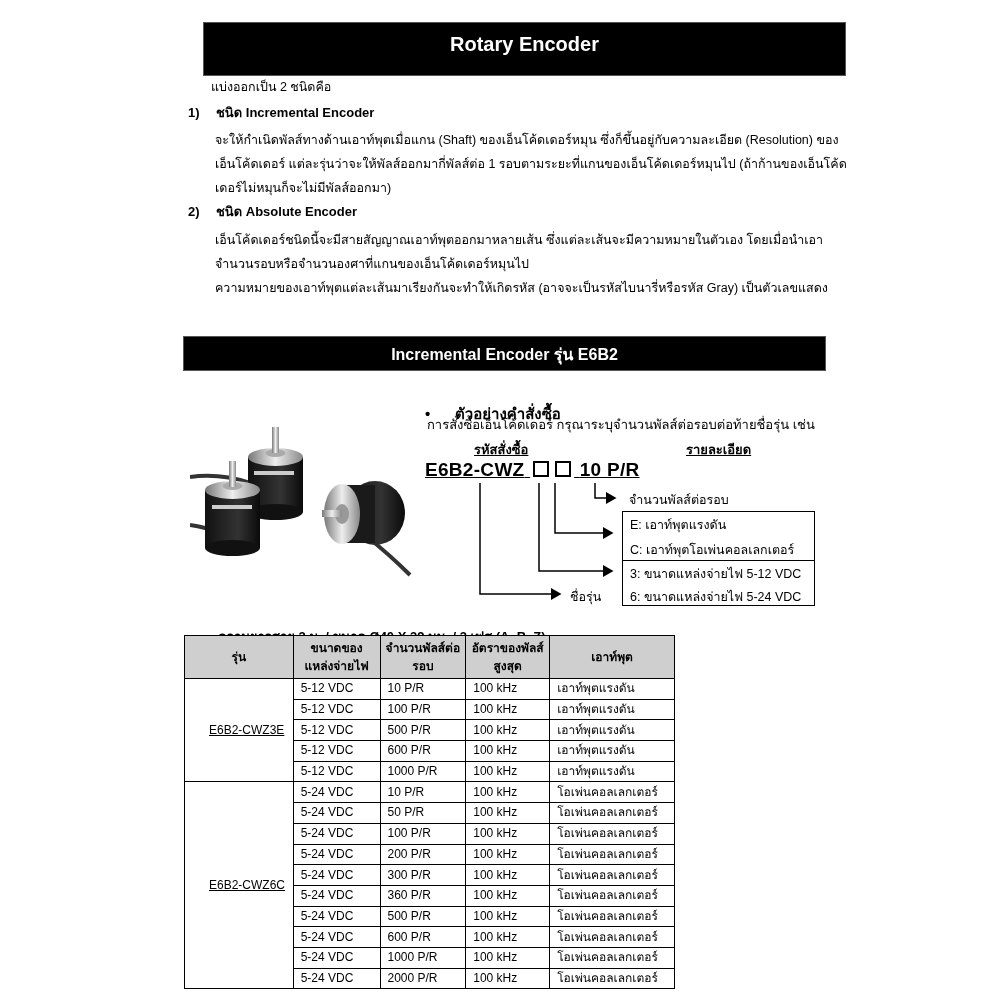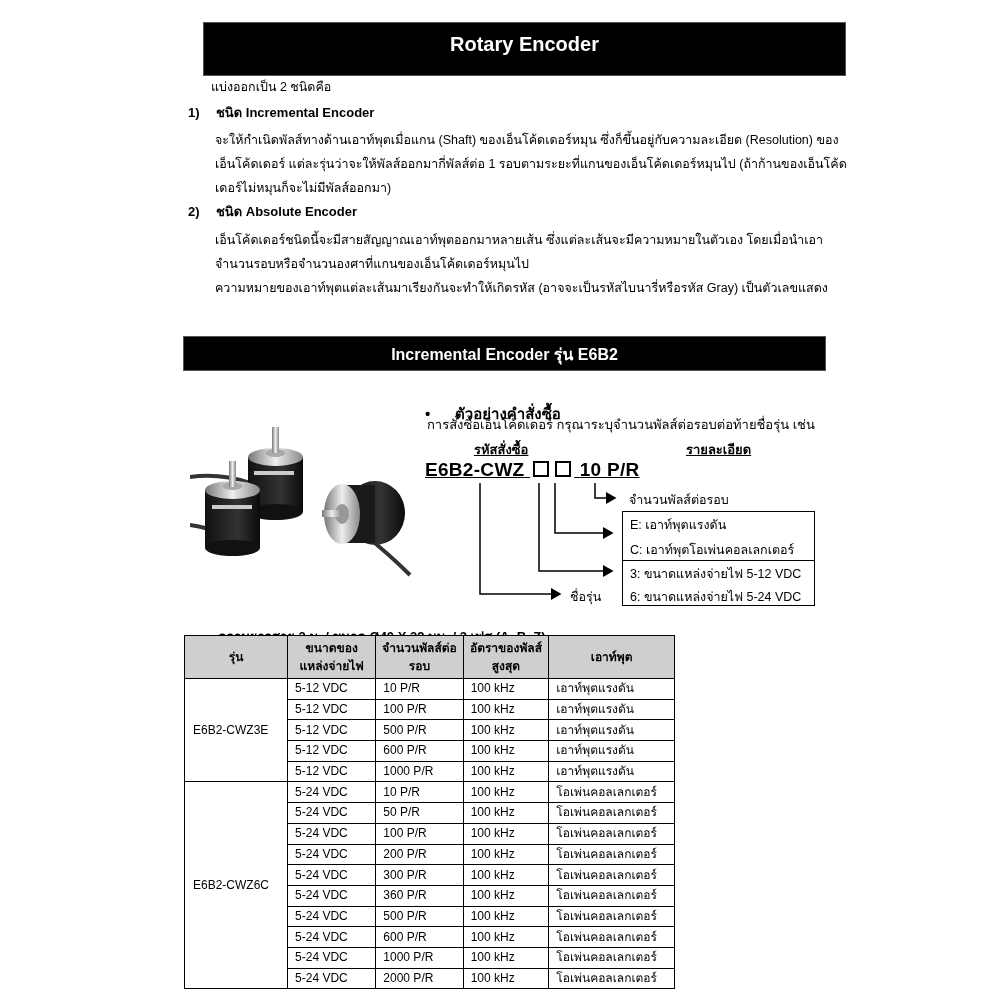--- a/index.html
+++ b/index.html
@@ -34,21 +34,21 @@
   .dtxt { position: absolute; font-size: 12.5px; white-space: nowrap; }
   .optbox { position: absolute; left: 622px; top: 511px; width: 193px; height: 95px; border: 1px solid #000; box-sizing: border-box; }
   .optbox .split { position: absolute; left: 0; right: 0; top: 48px; border-top: 1px solid #000; }
 
   .spec-title { left: 188px; top: 610px; font-size: 13px; }
   .spec-title span.t { }
 
   table.spec { position: absolute; left: 184px; top: 635px; width: 491px; border-collapse: collapse; font-size: 12px; }
   table.spec th { background: #cfcfcf; font-weight: bold; font-size: 12px; height: 42px; border: 1px solid #000; line-height: 18px; padding: 0 4px; }
   table.spec td { border: 1px solid #000; height: 19.7px; padding: 0 0 0 7px; white-space: nowrap; line-height: 19px; }
-  table.spec td.model { padding-left: 8px; vertical-align: middle; }
+  table.spec td.model { padding-left: 24px; vertical-align: middle; text-decoration: underline; }
 </style>
 </head>
 <body>
 
 <div class="banner banner1">Rotary Encoder</div>
 
 <div class="txt intro">แบ่งออกเป็น 2 ชนิดคือ</div>
 
 <div class="txt heading h1">
   <span class="num">1)</span><span>ชนิด Incremental Encoder</span>

